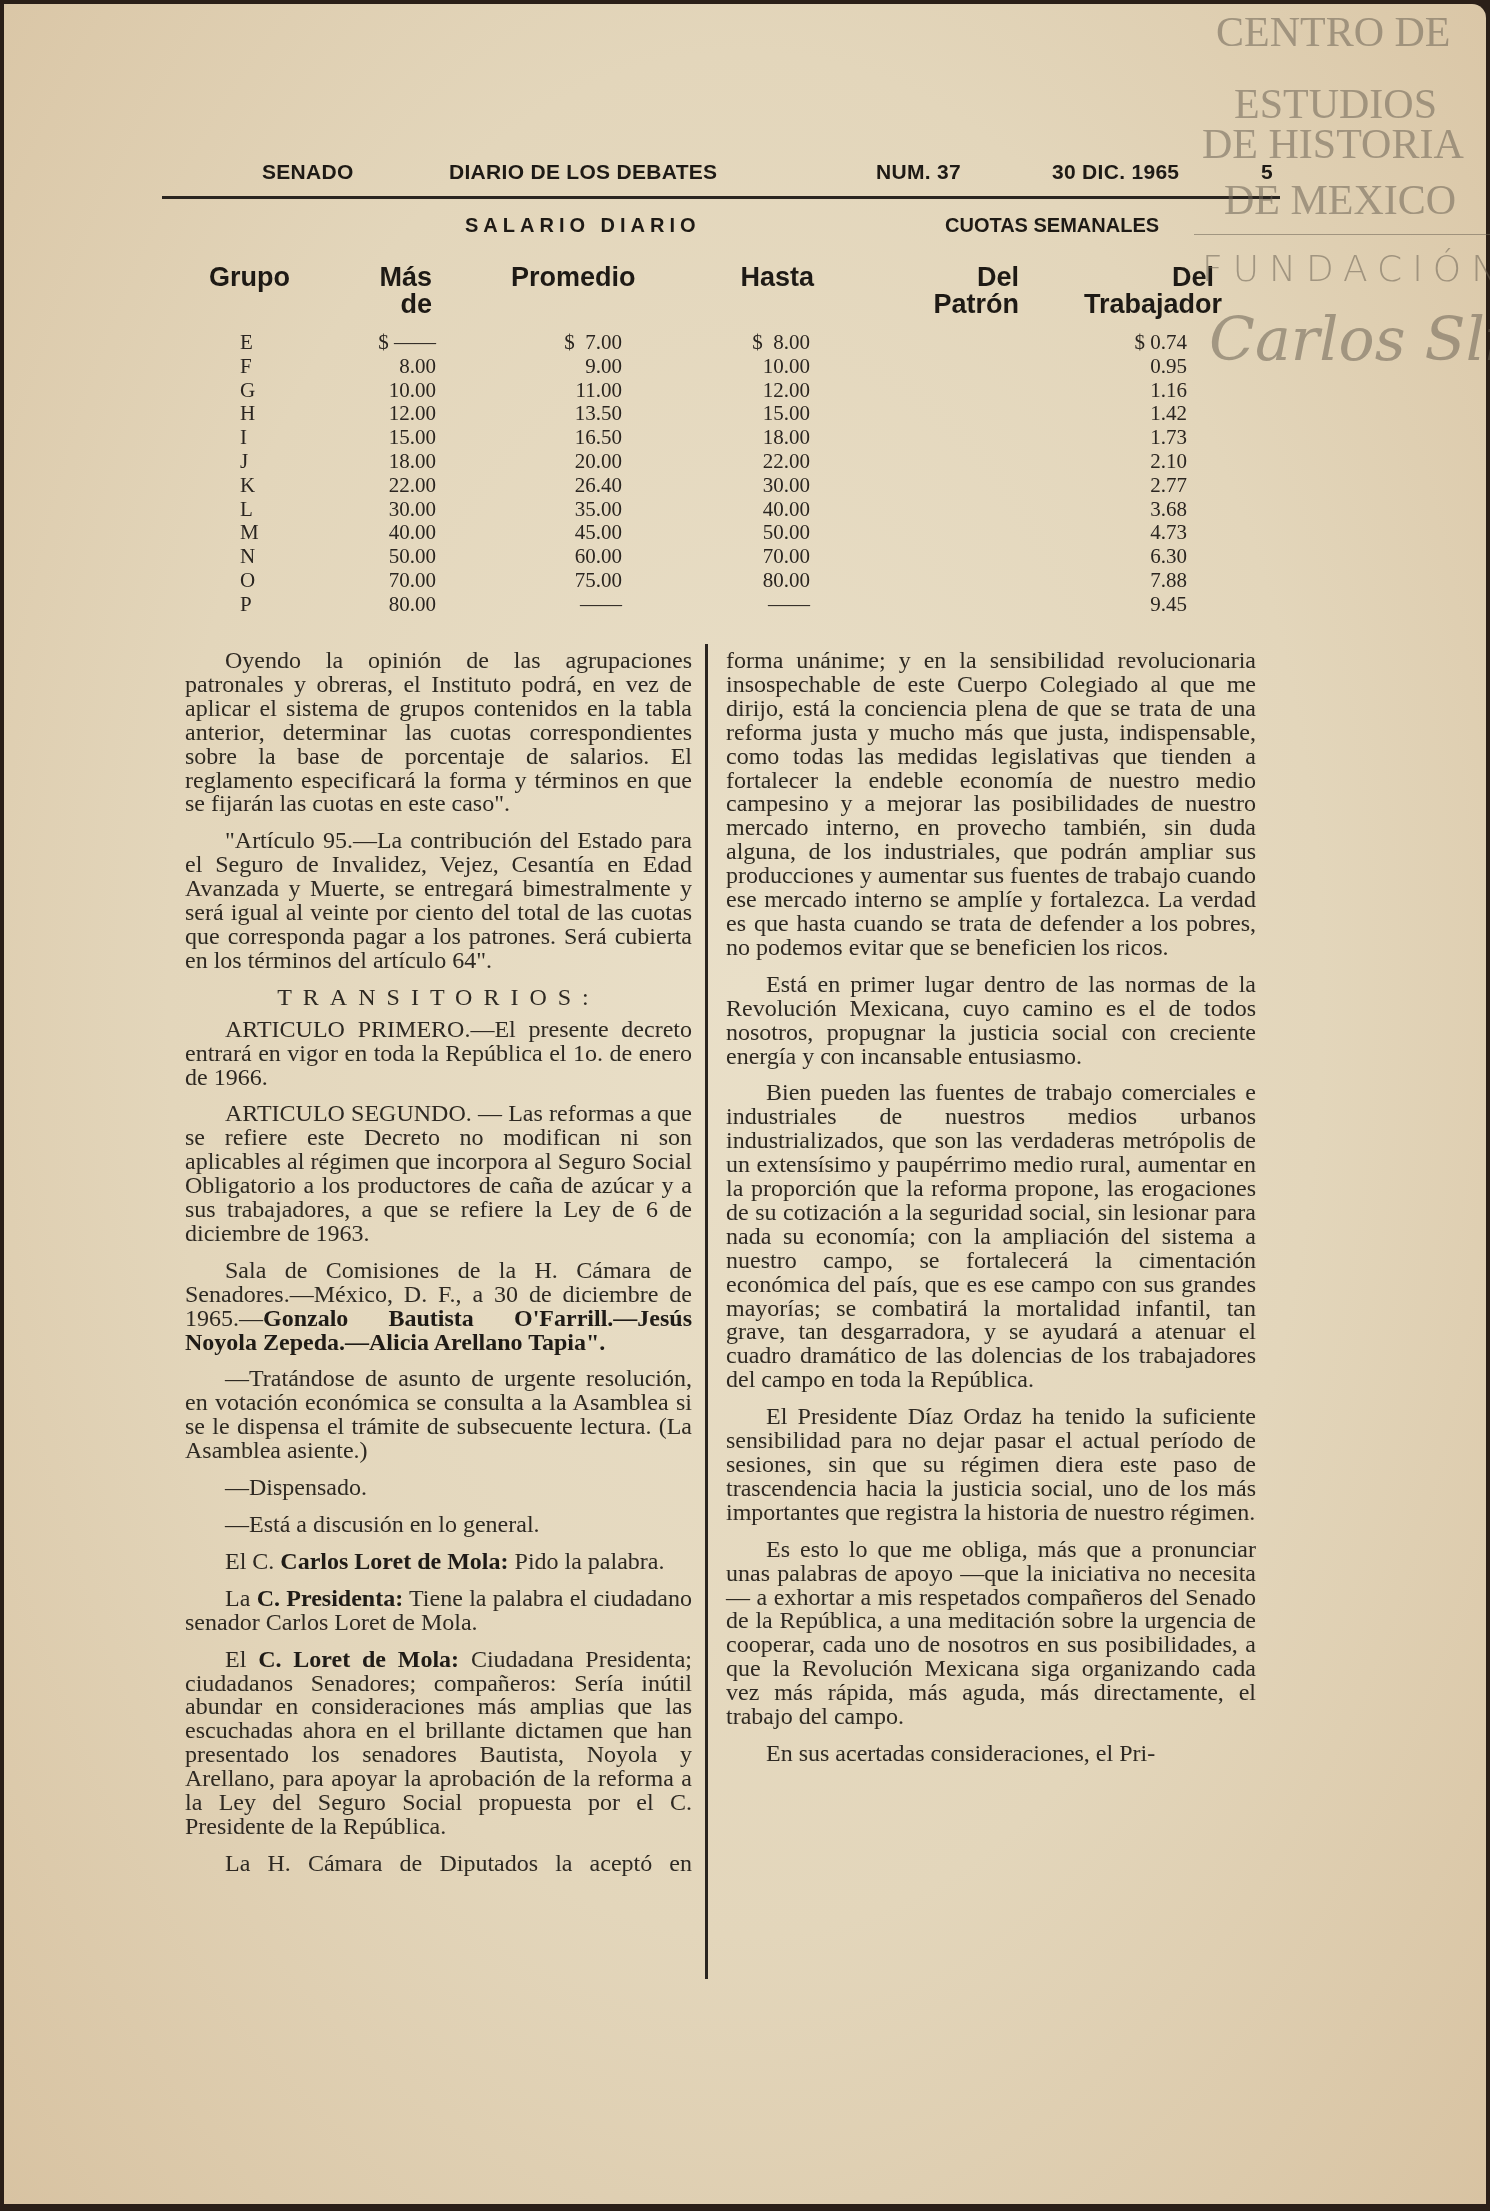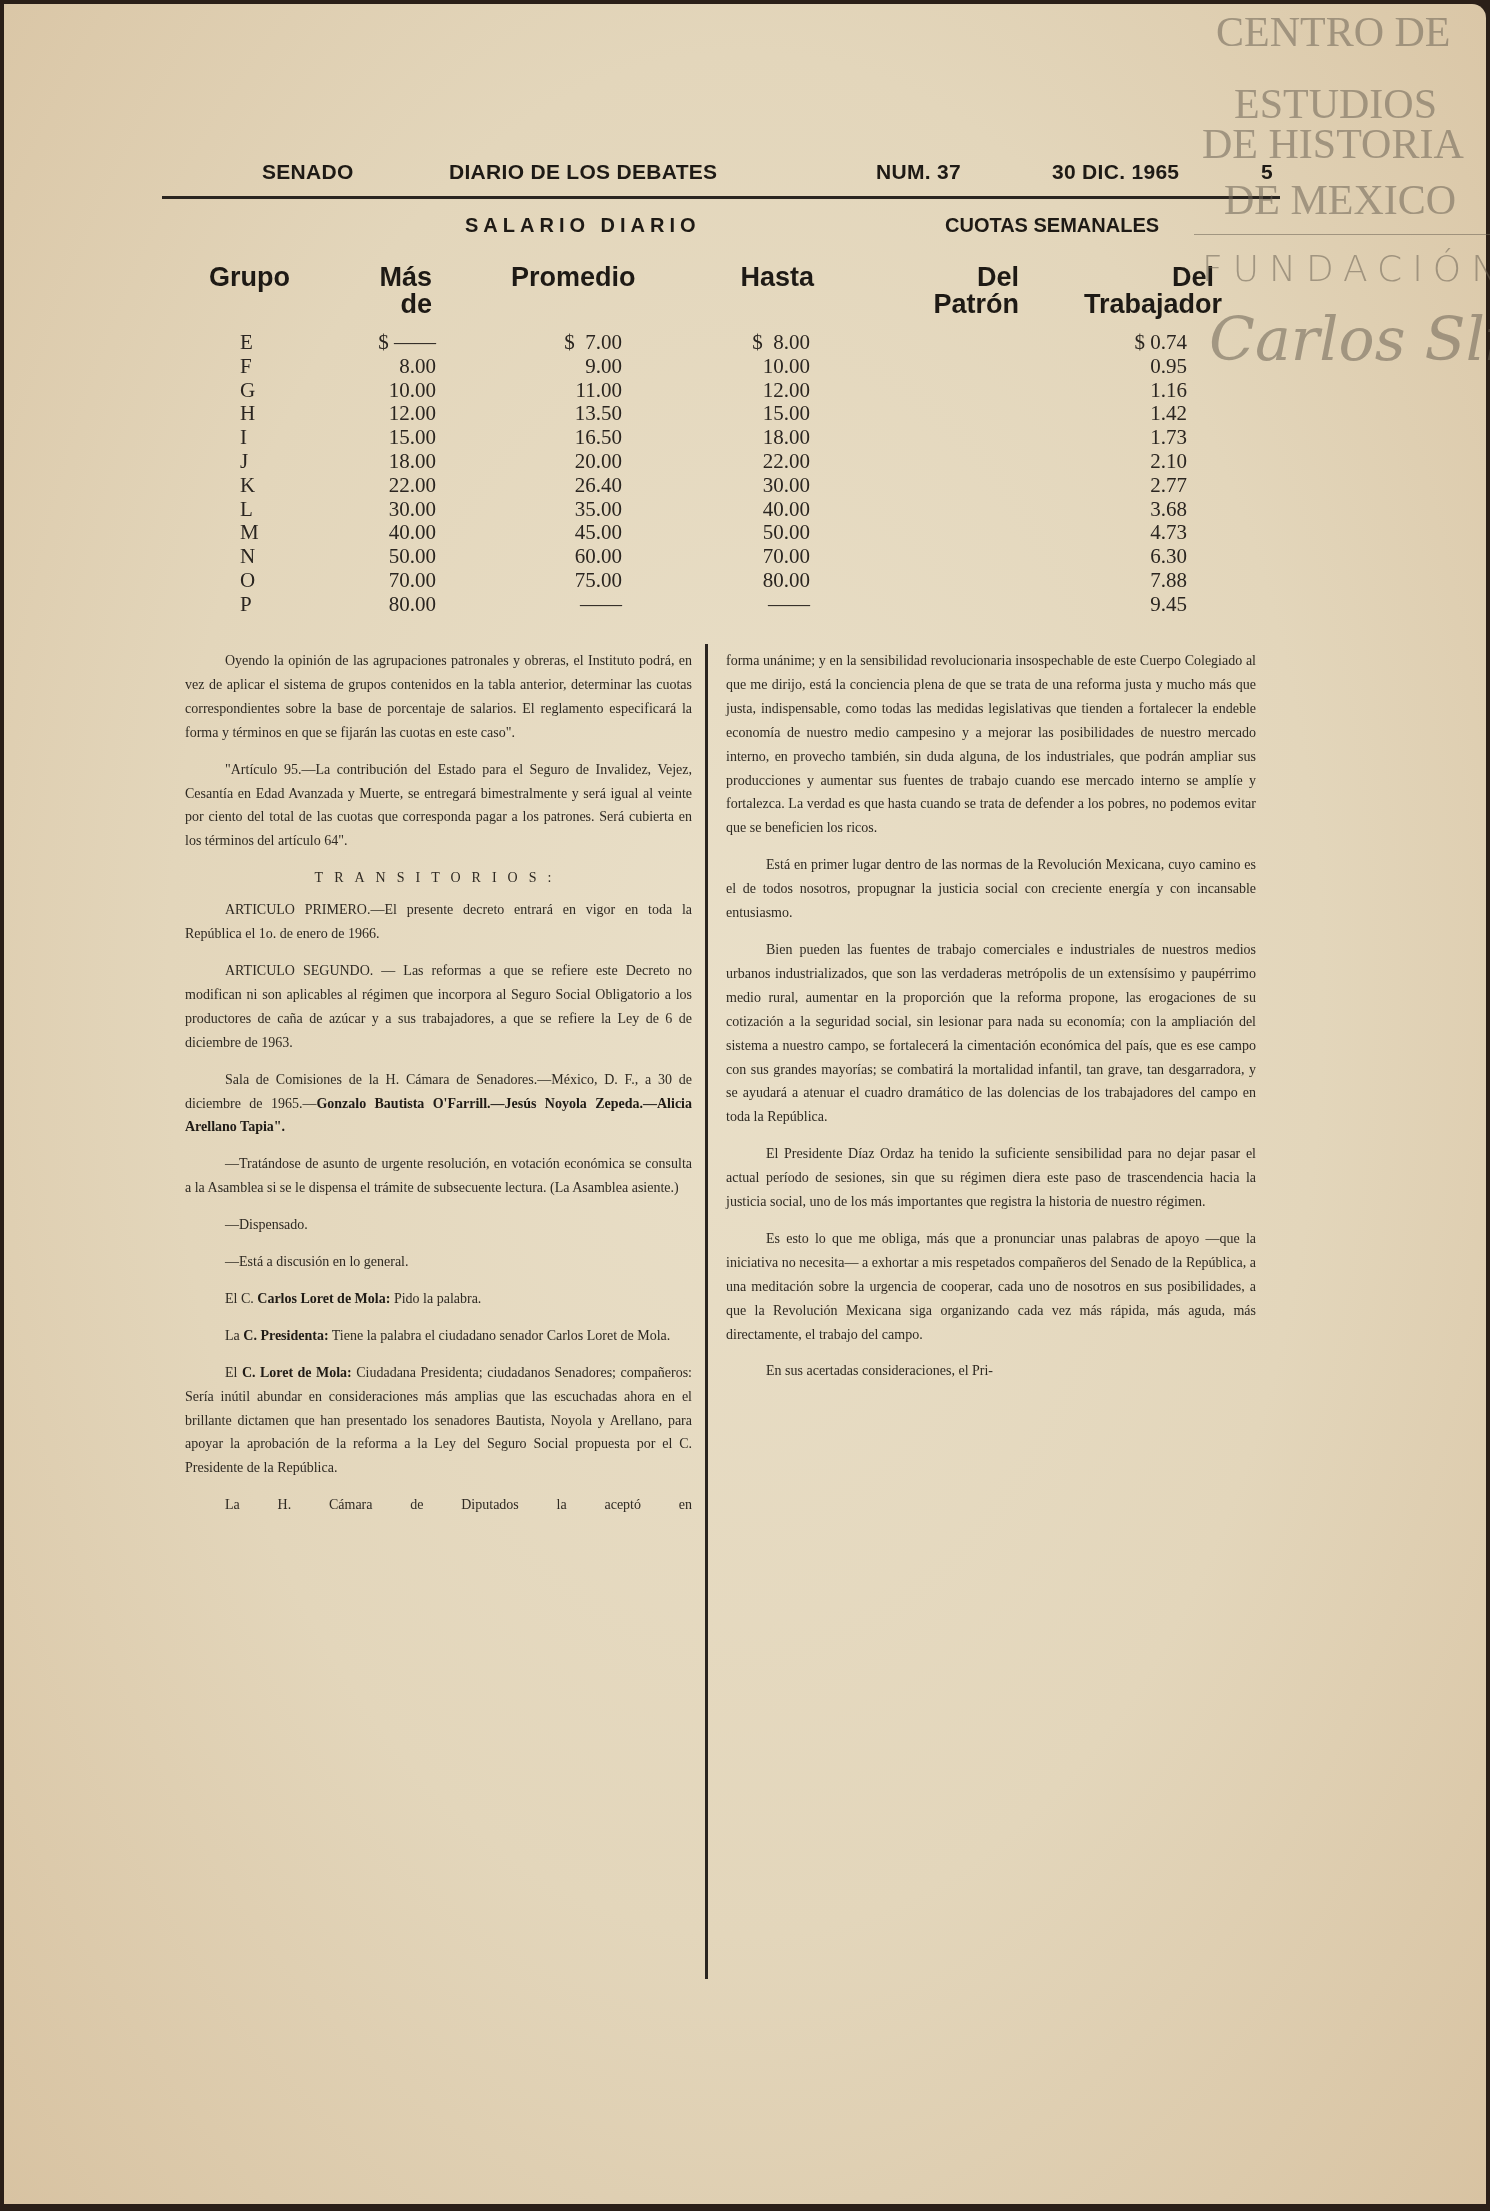--- a/index.html
+++ b/index.html
@@ -28,21 +28,21 @@
   }
   .col-head {
     position: absolute; top: 260px; font-family: Liberation Sans, sans-serif;
     font-weight: bold; font-size: 27px; color: #1e1a15; text-align: right; line-height: 27px;
   }
   .tbl { position: absolute; top: 327px; font-size: 21px; line-height: 23.8px; color: #2a2520; }
   .tbl div { white-space: pre; }
   .tbl.right div { text-align: right; }
 
   .col {
-    position: absolute; top: 645px; font-size: 14px; line-height: 23.9px;
+    position: absolute; top: 645px; font-size: 24px; line-height: 23.9px;
     text-align: justify; color: #2e2922;
   }
   .col p { margin: 0 0 13px 0; text-indent: 40px; }
   .col p.noindent { text-indent: 0; }
   .col p.center { text-align: center; text-indent: 0; letter-spacing: 11px; margin-bottom: 8px; }
   .col b { color: #1f1b16; }
   .col-left { left: 181px; width: 507px; }
   .col-right { left: 722px; width: 530px; }
   .col-divider { position: absolute; left: 701px; top: 640px; width: 3px; height: 1335px; background: #2a2520; }
 

